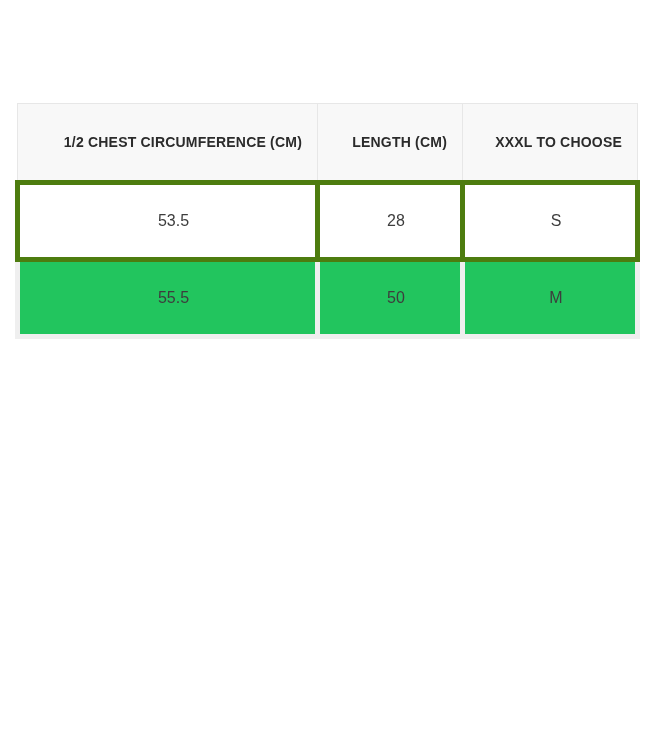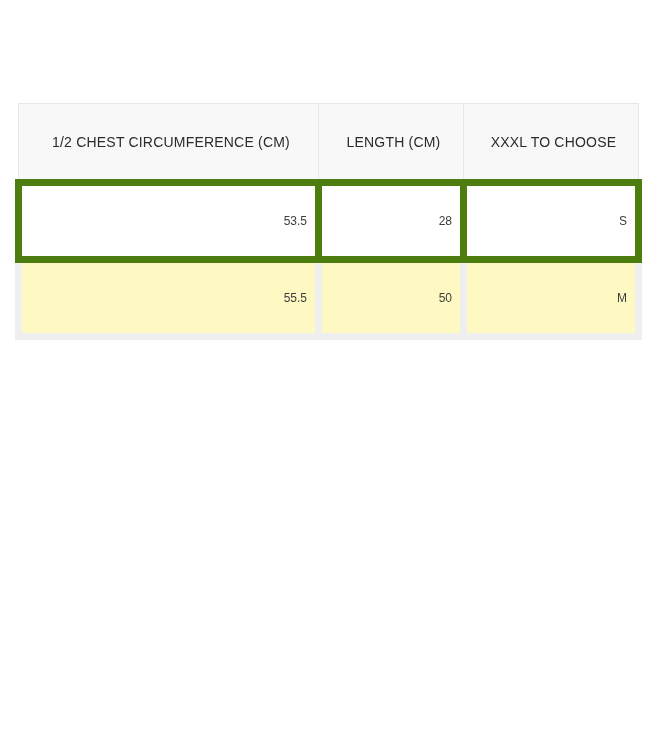--- a/index.html
+++ b/index.html
@@ -17,40 +17,40 @@
     top: 103px;
     width: 620px;
     border-collapse: collapse;
     table-layout: fixed;
   }
   .size-table th {
     height: 79px;
     background: #f8f8f8;
     border: 1px solid #e7e7e7;
     font-size: 14px;
-    font-weight: normal;
+    font-weight: bold;
     letter-spacing: 0.2px;
     color: #2b2b2b;
-    text-align: center;
+    text-align: right;
     vertical-align: middle;
     padding: 0 15px 0 20px;
     white-space: nowrap;
   }
   .size-table td {
     height: 77px;
     background: #ffffff;
-    border: 7px solid #4d7c0f;
-    font-size: 12px;
+    border: 5px solid #4d7c0f;
+    font-size: 16px;
     color: #3d3d3d;
-    text-align: right;
+    text-align: center;
     vertical-align: middle;
     padding: 0 8px 0 20px;
   }
   .size-table tr.alt td {
-    background: #fef9c3;
+    background: #22c55e;
     border-color: #efefef;
   }
 </style>
 </head>
 <body>
 
 <table class="size-table">
   <colgroup>
     <col style="width:300px">
     <col style="width:145px">

